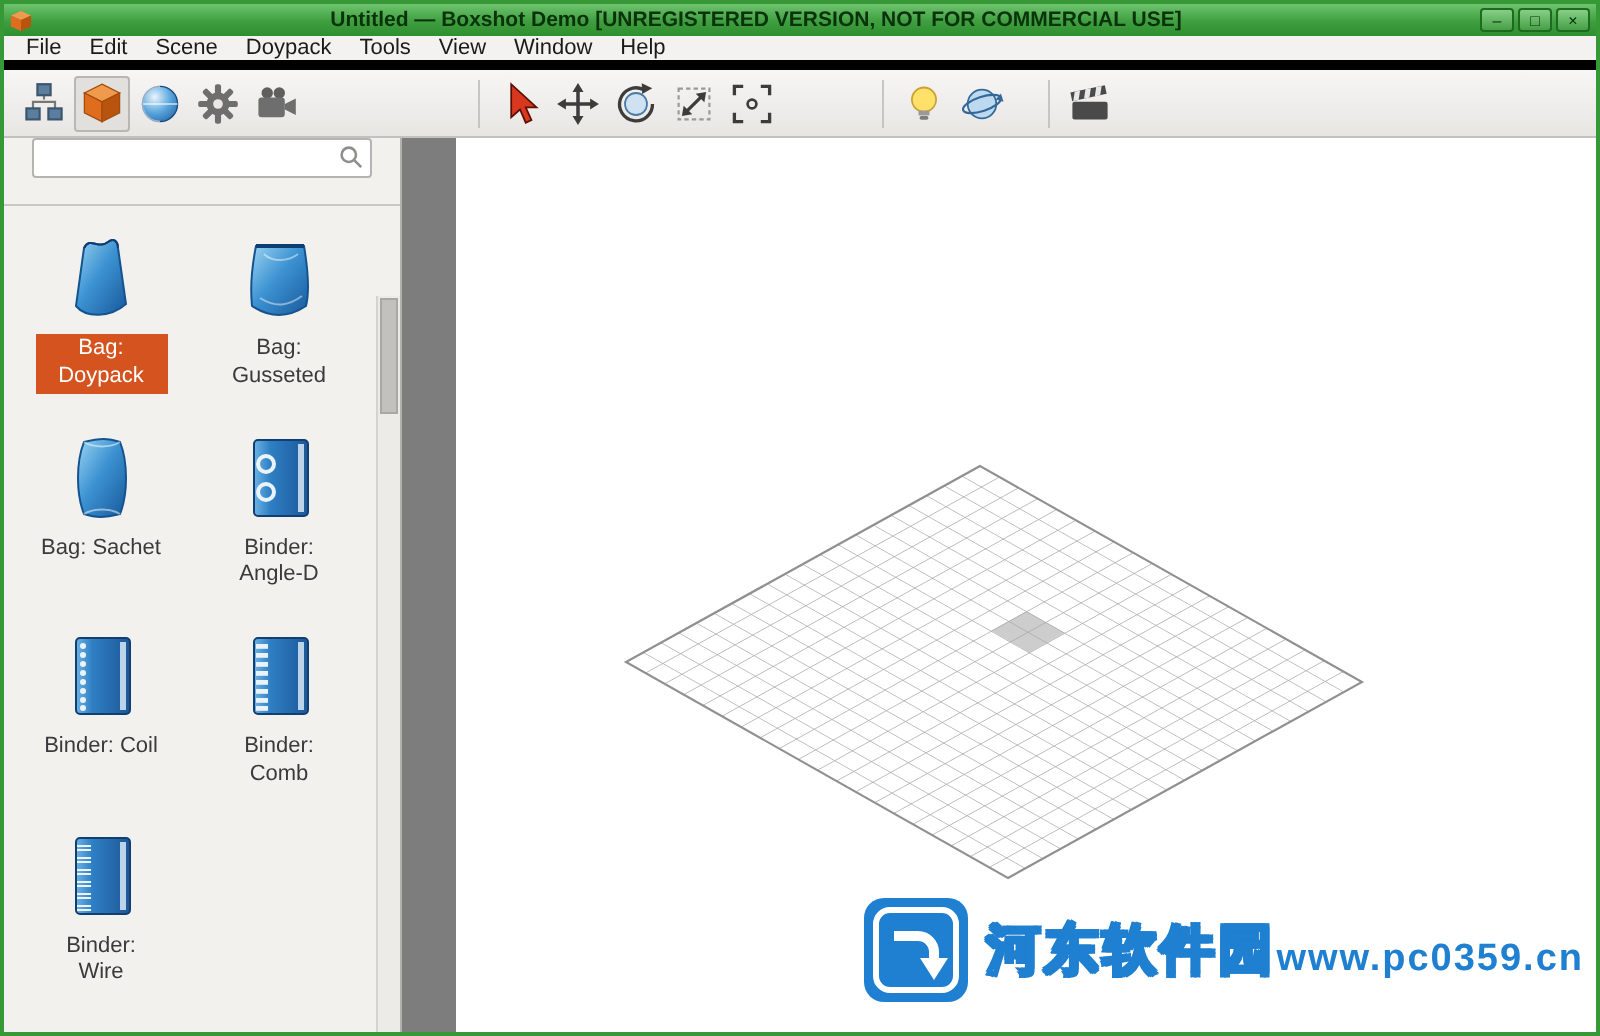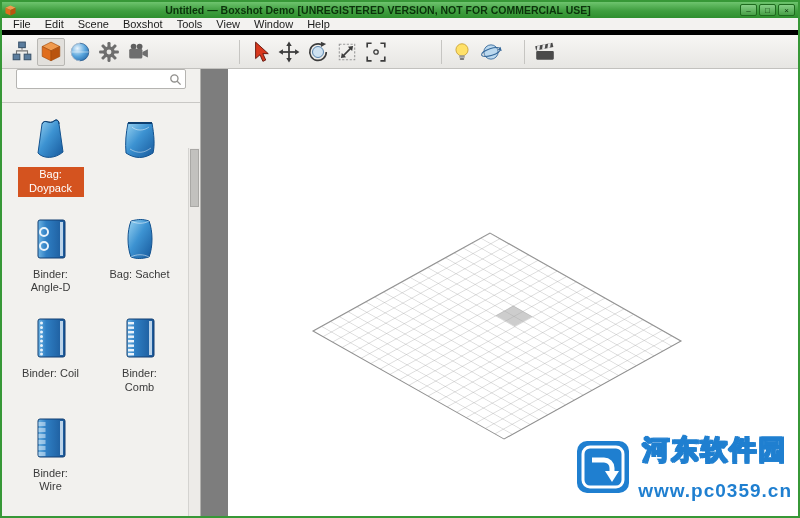--- a/index.html
+++ b/index.html
@@ -42,21 +42,21 @@
   .vscroll { position:absolute; top:79px; right:0; bottom:0; width:12px; background:#edebe8; border-left:1px solid #d4d3d0; }
   .vthumb { margin:1px; height:58px; background:#c2c1be; border:1px solid #a9a8a5; }
 
   
   .viewport { flex:1; background:#7d7d7d; position:relative; }
   .canvas { position:absolute; left:27px; top:0; right:0; bottom:0; background:#fff; overflow:hidden; }
   .grid-svg { position:absolute; left:0; top:0; width:100%; height:100%; }
 
   
   .watermark { position:absolute; right:6px; bottom:14px; display:flex; align-items:center; gap:8px; }
-  .wm-texts { display:flex; flex-direction:column; align-items:center; }
+  .wm-texts { display:flex; }
   .wm-cn { font-size:27px; font-weight:bold; color:#fff; letter-spacing:2px;
            -webkit-text-stroke:1.4px #1f7fd0;
            text-shadow:-1px -1px 0 #1f7fd0, 1px -1px 0 #1f7fd0, -1px 1px 0 #1f7fd0, 1px 1px 0 #1f7fd0; }
   .wm-url { font-size:19px; font-weight:bold; color:#1f7fd0; letter-spacing:1px; margin-top:12px; }
 </style>
 </head>
 <body>
 
 <svg width="0" height="0" style="position:absolute">
   <defs>
@@ -91,21 +91,21 @@
       <button class="wbtn">–</button>
       <button class="wbtn">□</button>
       <button class="wbtn">×</button>
     </span>
   </div>
 
   <div class="menubar">
     <span class="menu-item">File</span>
     <span class="menu-item">Edit</span>
     <span class="menu-item">Scene</span>
-    <span class="menu-item">Boxshot</span>
+    <span class="menu-item">Doypack</span>
     <span class="menu-item">Tools</span>
     <span class="menu-item">View</span>
     <span class="menu-item">Window</span>
     <span class="menu-item">Help</span>
   </div>
 
   <div class="toolbar">
     <button class="tbtn">
       <svg width="22" height="22" viewBox="0 0 20 20">
         <path d="M10 5v3M5 12V9h10v3" stroke="#777" fill="none"></path>
@@ -251,39 +251,40 @@
           </svg>
           <div class="shape-label">Bag: Doypack</div>
         </div>
 
         <div class="shape-item">
           <svg width="44" height="48" viewBox="0 0 44 48">
             <path d="M10,8 L34,8 C36,20 37,30 35,38 C26,44 17,44 8,38 C7,28 8,18 10,8 Z" fill="url(#gblue)" stroke="#14538f"></path>
             <path d="M10,8 L34,8" stroke="#0e3f70" stroke-width="2"></path>
             <path d="M14,12 C18,16 26,16 31,12 M12,34 C20,39 26,38 33,33" stroke="rgba(255,255,255,0.45)" fill="none"></path>
           </svg>
-        </div>
-
+          <div class="shape-label">Bag: Gusseted</div>
+        </div>
+
+
+        <div class="shape-item">
+          <svg width="44" height="48" viewBox="0 0 44 48">
+            <path d="M13,6 C21,4 25,4 31,6 C35,16 35,32 31,42 C23,44 19,44 13,42 C9,32 9,16 13,6 Z" fill="url(#gblue)" stroke="#14538f"></path>
+            <path d="M13,6 C18,9 26,9 31,6 M13,42 C18,39 26,39 31,42" stroke="rgba(255,255,255,0.5)" fill="none"></path>
+          </svg>
+          <div class="shape-label">Bag: Sachet</div>
+        </div>
 
         <div class="shape-item">
           <svg width="44" height="48" viewBox="0 0 44 48">
             <rect x="9" y="5" width="27" height="38" rx="2" fill="url(#gcover)" stroke="#123f72"></rect>
             <rect x="31" y="7" width="3" height="34" fill="#d8e9f7" opacity="0.85"></rect>
             <circle cx="15" cy="17" r="4" fill="none" stroke="#e9f3fb" stroke-width="2"></circle>
             <circle cx="15" cy="31" r="4" fill="none" stroke="#e9f3fb" stroke-width="2"></circle>
           </svg>
           <div class="shape-label">Binder: Angle-D</div>
-        </div>
-
-        <div class="shape-item">
-          <svg width="44" height="48" viewBox="0 0 44 48">
-            <path d="M13,6 C21,4 25,4 31,6 C35,16 35,32 31,42 C23,44 19,44 13,42 C9,32 9,16 13,6 Z" fill="url(#gblue)" stroke="#14538f"></path>
-            <path d="M13,6 C18,9 26,9 31,6 M13,42 C18,39 26,39 31,42" stroke="rgba(255,255,255,0.5)" fill="none"></path>
-          </svg>
-          <div class="shape-label">Bag: Sachet</div>
         </div>
 
         <div class="shape-item">
           <svg width="44" height="48" viewBox="0 0 44 48">
             <rect x="9" y="5" width="27" height="38" rx="2" fill="url(#gcover)" stroke="#123f72"></rect>
             <rect x="31" y="7" width="3" height="34" fill="#d8e9f7" opacity="0.85"></rect>
             <g fill="#eaf3fb">
               <circle cx="12.5" cy="9" r="1.5"></circle>
                 <circle cx="12.5" cy="13.5" r="1.5"></circle>
                 <circle cx="12.5" cy="18" r="1.5"></circle>

